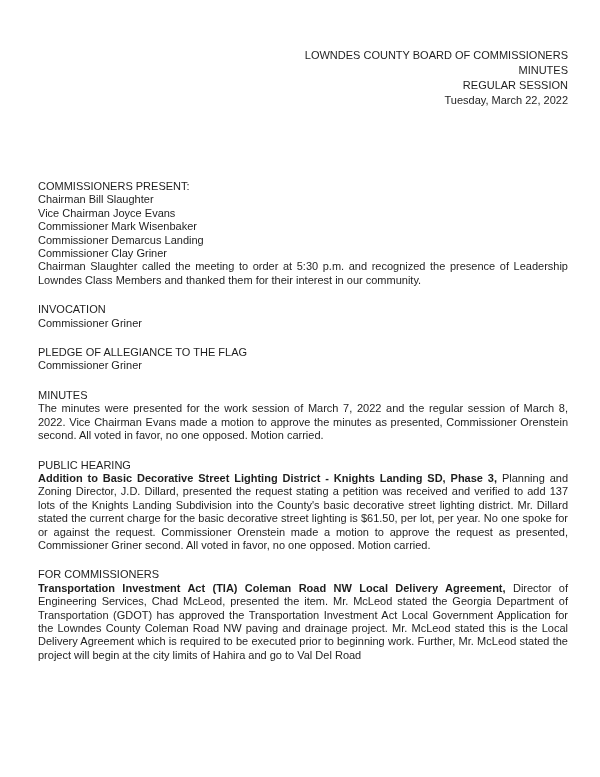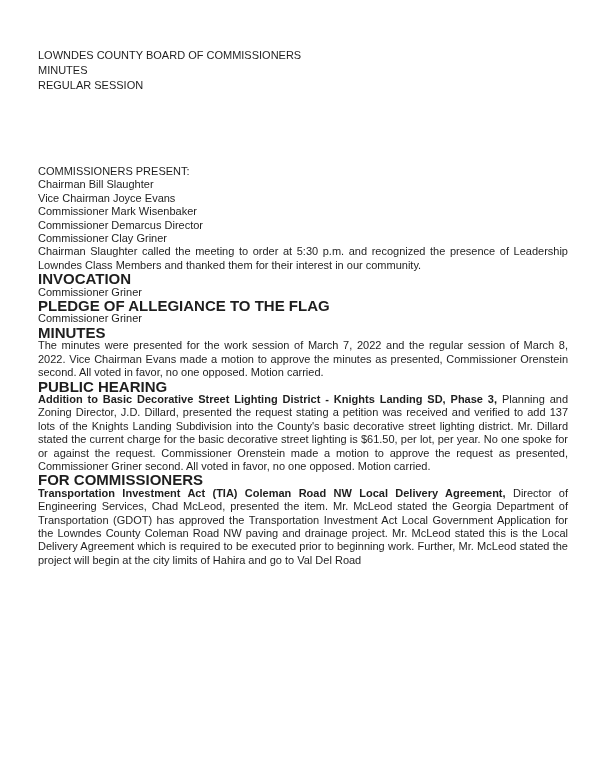--- a/index.html
+++ b/index.html
@@ -10,64 +10,66 @@
     color:#1e1e1e;
     -webkit-font-smoothing:antialiased;
   }
   .page {
     width:600px; height:777px;
     padding:48px 32px 0 38px;
     overflow:hidden;
     background:#ffffff;
   }
   .doc-header {
-    text-align:left;
+    text-align:right;
     font-size:11px;
     line-height:15px;
   }
   .doc-header div { white-space:nowrap; }
   .attendance {
     margin-top:72px;
     font-size:11px;
     line-height:13.4px;
   }
   .para {
     font-size:11px;
     line-height:13.4px;
     text-align:justify;
     margin-top:0;
   }
   .section-heading {
-    font-size:15px;
+    font-size:11px;
     line-height:13.4px;
-    font-weight:bold;
+    font-weight:normal;
+    margin-top:16px;
   }
   .plain-line {
     font-size:11px;
     line-height:13.4px;
   }
   .run-in-title { font-weight:bold; }
 </style>
 </head>
 <body>
 
 <div class="page">
 
   <div class="doc-header">
     <div>LOWNDES COUNTY BOARD OF COMMISSIONERS</div>
     <div>MINUTES</div>
     <div>REGULAR SESSION</div>
+    <div>Tuesday, March 22, 2022</div>
   </div>
 
   <div class="attendance">
     <div class="plain-line">COMMISSIONERS PRESENT:</div>
     <div class="plain-line">Chairman Bill Slaughter</div>
     <div class="plain-line">Vice Chairman Joyce Evans</div>
     <div class="plain-line">Commissioner Mark Wisenbaker</div>
-    <div class="plain-line">Commissioner Demarcus Director</div>
+    <div class="plain-line">Commissioner Demarcus Landing</div>
     <div class="plain-line">Commissioner Clay Griner</div>
   </div>
 
   <p class="para">Chairman Slaughter called the meeting to order at 5:30 p.m. and recognized the presence of Leadership Lowndes Class Members and thanked them for their interest in our community.</p>
 
   <div class="section-heading">INVOCATION</div>
   <div class="plain-line">Commissioner Griner</div>
 
   <div class="section-heading">PLEDGE OF ALLEGIANCE TO THE FLAG</div>
   <div class="plain-line">Commissioner Griner</div>

